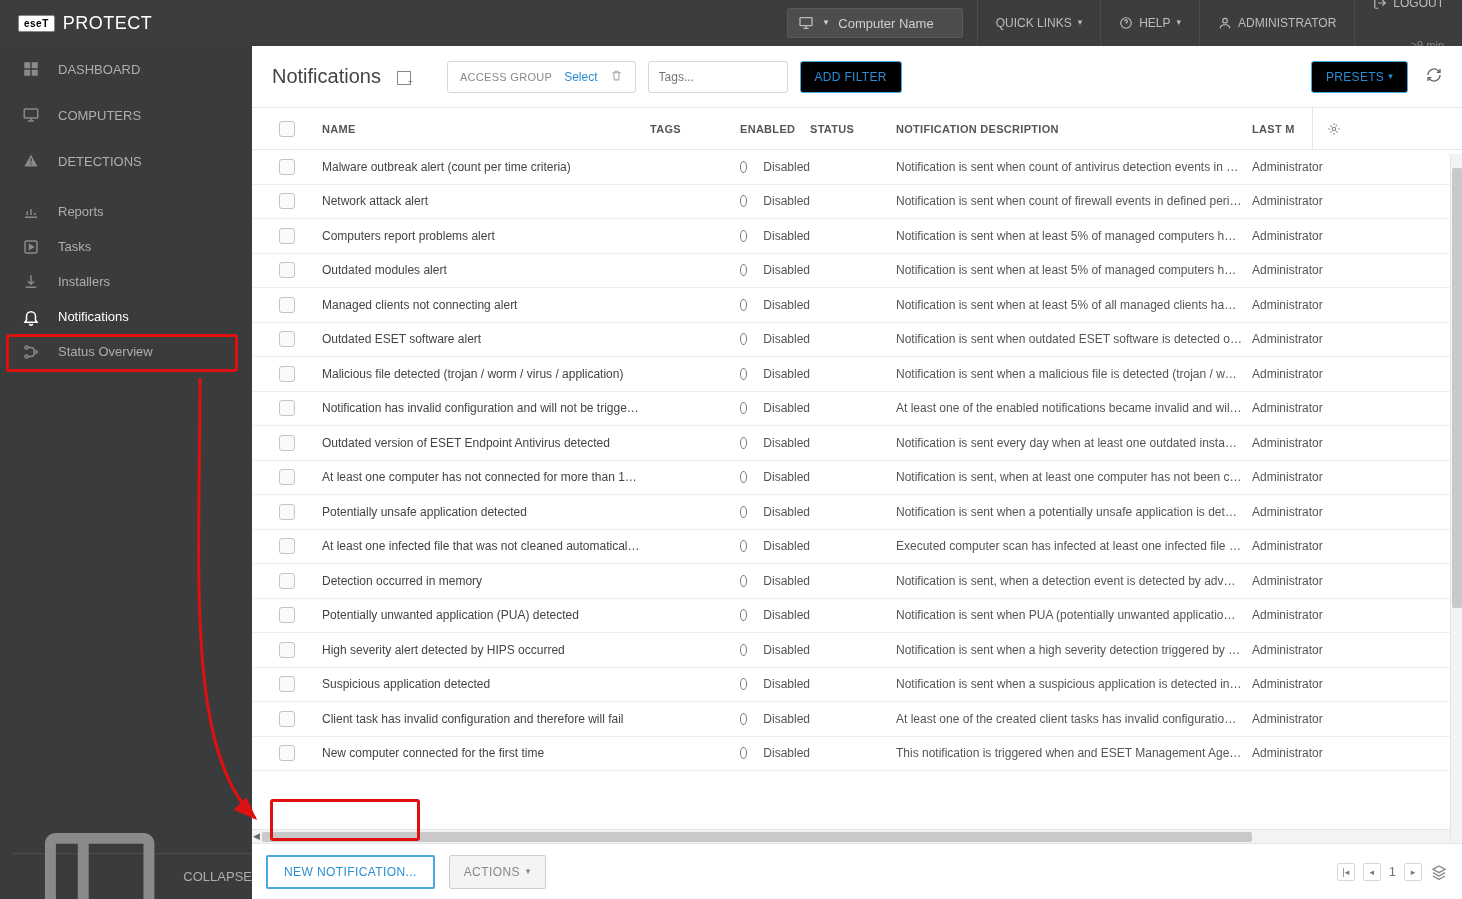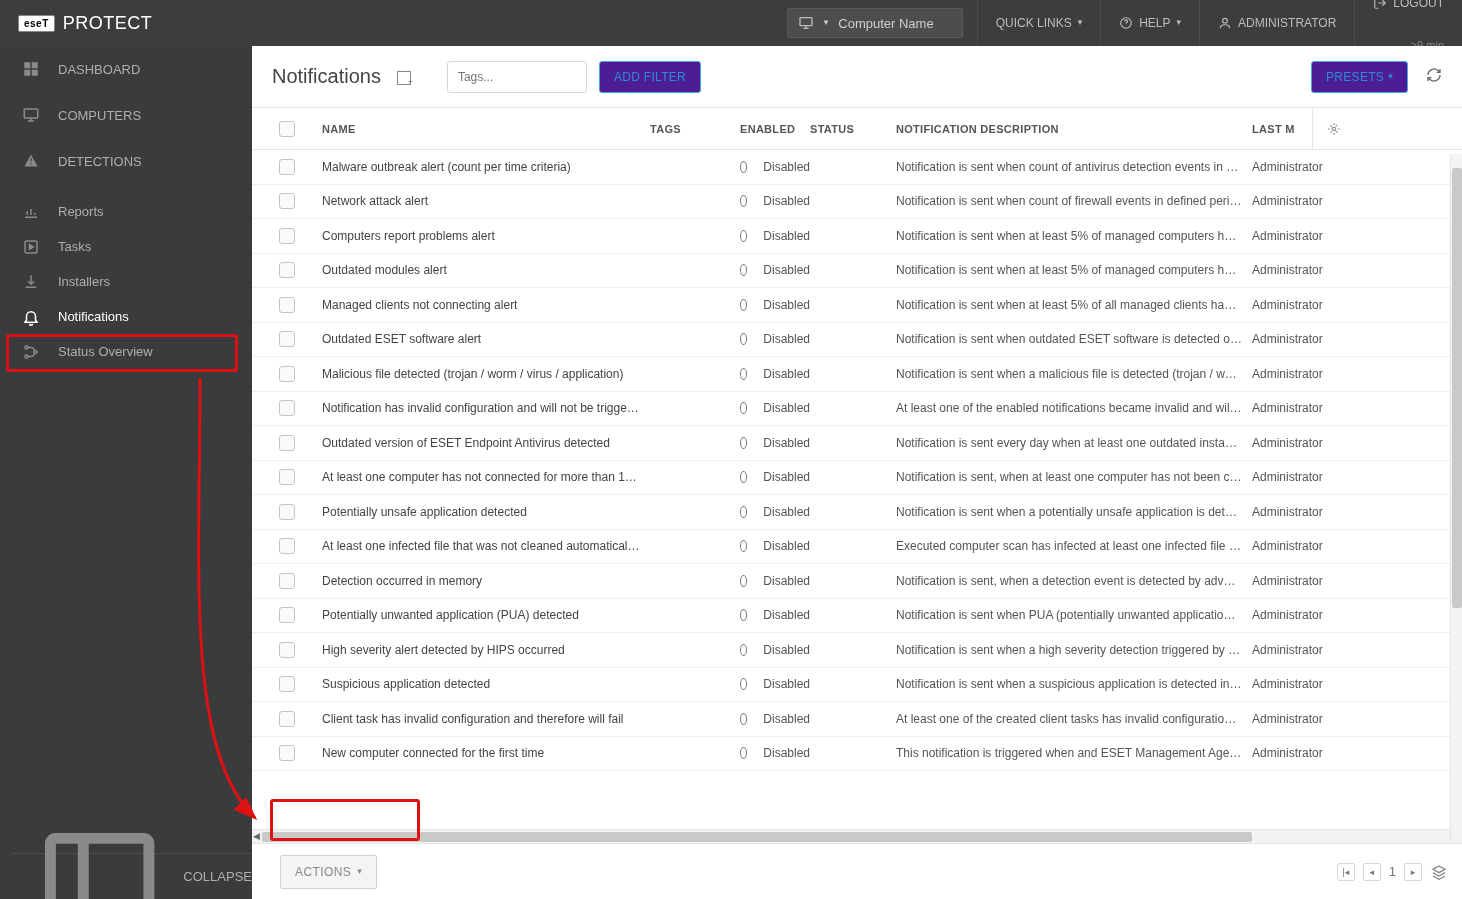--- a/index.html
+++ b/index.html
@@ -41,21 +41,21 @@
 
 .acc-group { display: flex; align-items: center; gap: 12px; border: 1px solid #d8d8d8; border-radius: 3px; height: 32px; padding: 0 12px; }
 .acc-label { color: #8a8a8a; font-size: 11px; letter-spacing: 0.3px; }
 .acc-select { color: #2a8dd4; font-size: 12px; cursor: pointer; }
 .acc-trash { color: #aaa; cursor: pointer; }
 
 .tags-box { display: flex; align-items: center; border: 1px solid #d8d8d8; border-radius: 3px; height: 32px; width: 140px; gap: 43px; }
 .tags-input { flex: 1; border: none; outline: none; padding: 0 10px; font-size: 12px; color: #777; background: transparent; }
 .tags-caret { width: 26px; height: 100%; border-left: 1px solid #d8d8d8; display: flex; align-items: center; justify-content: center; color: #888; cursor: pointer; }
 
-.btn-outline-blue { border: 1px solid #4aa8e0; color: #2a8dd4; background: #4c1d95; border-radius: 3px; height: 32px; padding: 0 14px; font-size: 12px; letter-spacing: 0.3px; cursor: pointer; }
+.btn-outline-blue { border: 1px solid #4aa8e0; color: #2a8dd4; background: #000000; border-radius: 3px; height: 32px; padding: 0 14px; font-size: 12px; letter-spacing: 0.3px; cursor: pointer; }
 .toolbar-spacer { flex: 1; }
 .presets { display: flex; align-items: center; gap: 4px; }
 .refresh-ic { color: #666; cursor: pointer; padding: 6px; }
 
 
 .thead { height: 42px; border-bottom: 1px solid #e6e6e6; display: flex; align-items: center; font-size: 11px; font-weight: 600; color: #555; letter-spacing: 0.3px; padding-right: 18px; }
 .col-cb { width: 70px; display: flex; justify-content: center; }
 .col-name { width: 328px; padding-left: 0; }
 .col-tags { width: 90px; }
 .col-enabled { width: 70px; }
@@ -213,20 +213,29 @@
 </div>
 
 <div class="annot-box" style="left:6px; top:334px; width:232px; height:38px;"></div>
 
 <div class="main">
 
   <div class="toolbar">
     <span class="page-title">Notifications</span>
     <span class="title-icon"></span>
     <div style="width:12px"></div>
+    <div class="acc-group">
+      <span class="acc-label">ACCESS GROUP</span>
+      <span class="acc-select">Select</span>
+      <span class="acc-trash">
+        <svg width="13" height="13" viewBox="0 0 24 24" fill="none" stroke="#aaa" stroke-width="2">
+            <path d="M4 7h16M9 7V4h6v3m-8 0l1 13h8l1-13"></path>
+          </svg>
+      </span>
+    </div>
     <div class="tags-box">
       <input class="tags-input" placeholder="Tags..." style="">
       <div class="tags-caret">▾</div>
     </div>
     <button class="btn-outline-blue">ADD FILTER</button>
     <div class="toolbar-spacer"></div>
     <button class="btn-outline-blue presets">
       <span>PRESETS</span>
       <span class="caret-d">▾</span>
     </button>
@@ -528,20 +537,21 @@
       </div>
     </div>
 
   <div class="hscroll">
     <span class="la">◀</span>
       <div class="thumb"></div>
       <span class="ra">▶</span>
   </div>
 
   <div class="footer">
+    <button class="btn-primary">NEW NOTIFICATION...</button>
     <button class="btn-grey">
       <span>ACTIONS</span>
       <span class="caret-d">▾</span>
     </button>
     <div class="footer-spacer"></div>
     <div class="pager">
       <div class="pg-btn">|◂</div>
       <div class="pg-btn">◂</div>
       <span>1</span>
       <div class="pg-btn">▸</div>

